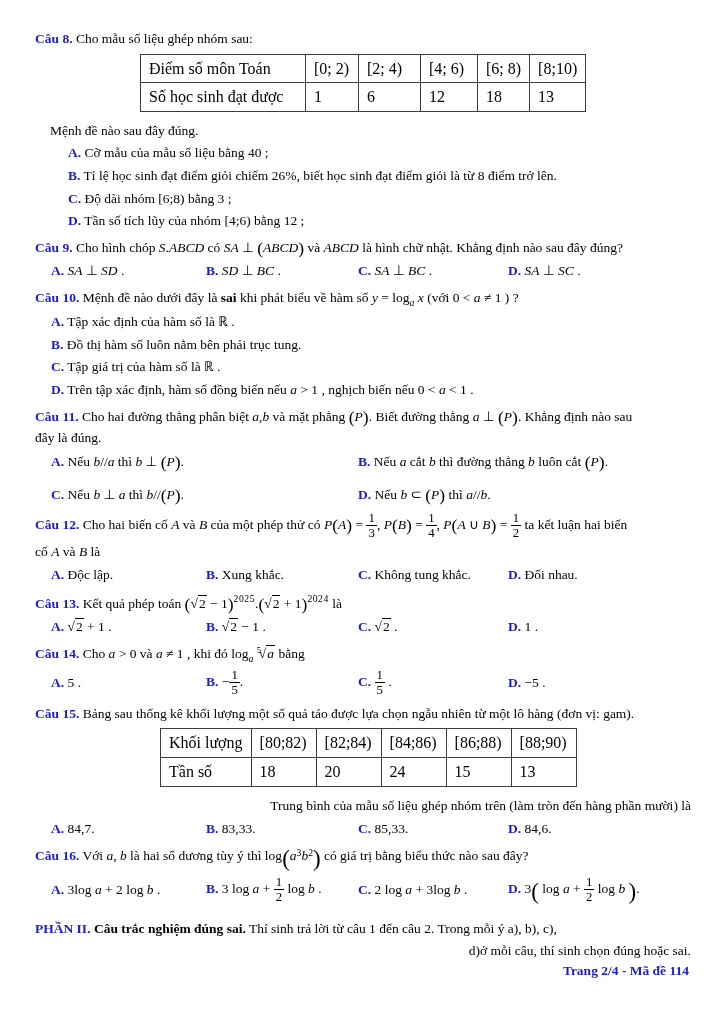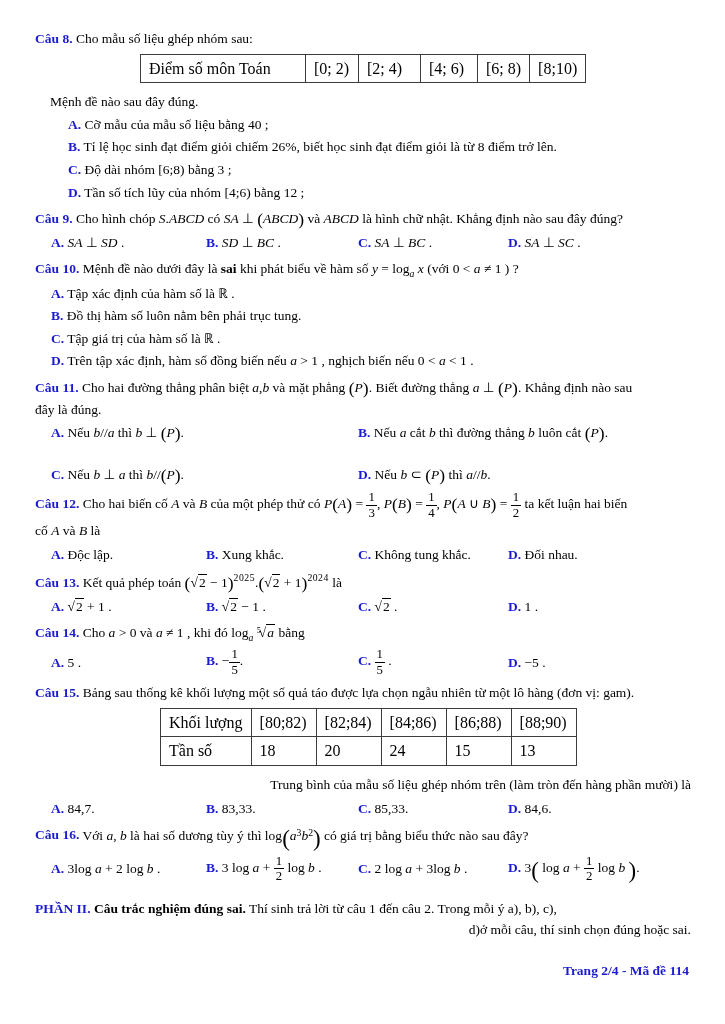--- a/index.html
+++ b/index.html
@@ -15,21 +15,21 @@
   .ql{color:var(--accent);font-weight:700;}
   .ol{color:var(--accent);font-weight:700;}
   i{font-style:italic;}
   
   .ind15{padding-left:15px;}
   .ind20{padding-left:20px;text-align:right;}
   .optlines p{padding-left:33px;margin:1px 0;}
   .optlines10 p{padding-left:16px;margin:1px 0;}
   
   .row4{display:grid;grid-template-columns:155px 152px 150px 1fr;padding-left:16px;align-items:center;margin:2px 0;}
-  .row2{display:grid;grid-template-columns:307px 1fr;padding-left:16px;row-gap:20px;margin:2px 0;}
+  .row2{display:grid;grid-template-columns:307px 1fr;padding-left:16px;row-gap:12px;margin:2px 0;}
   
   table.dtable{border-collapse:collapse;table-layout:fixed;margin:4px 0 8px 105px;}
   table.t15{margin-left:125px;}
   table.dtable td{border:1px solid #3c3c3c;height:27px;padding:1px 8px;vertical-align:middle;font-size:16px;overflow:hidden;white-space:nowrap;}
   
   .fr{display:inline-block;vertical-align:middle;text-align:center;line-height:1.12;font-size:0.95em;font-style:normal;}
   .fr .n,.fr .d{display:block;padding:0 2px;}
   .fr .d{border-top:1px solid #000;}
   .rt{white-space:nowrap;}
   .ov{border-top:1px solid #000;padding:0 1px;}
@@ -60,20 +60,28 @@
         </colgroup>
       <tbody>
           <tr>
         <td>Điểm số môn Toán</td>
         <td>[0; 2)</td>
         <td>[2; 4)</td>
         <td>[4; 6)</td>
         <td>[6; 8)</td>
         <td>[8;10)</td>
       </tr>
+      <tr>
+        <td>Số học sinh đạt được</td>
+        <td>1</td>
+        <td>6</td>
+        <td>12</td>
+        <td>18</td>
+        <td>13</td>
+      </tr>
     </tbody>
       </table>
     <p class="ind15">Mệnh đề nào sau đây đúng.</p>
     <div class="optlines">
       <p><b class="ol">A.</b> <span>Cỡ mẫu của mẫu số liệu bằng 40 ;</span></p>
       <p><b class="ol">B.</b> <span>Tỉ lệ học sinh đạt điểm giỏi chiếm 26%, biết học sinh đạt điểm giỏi là từ 8 điểm trở lên.</span></p>
       <p><b class="ol">C.</b> <span>Độ dài nhóm [6;8) bằng 3 ;</span></p>
       <p><b class="ol">D.</b> <span>Tần số tích lũy của nhóm [4;6) bằng 12 ;</span></p>
     </div>
   </section>

